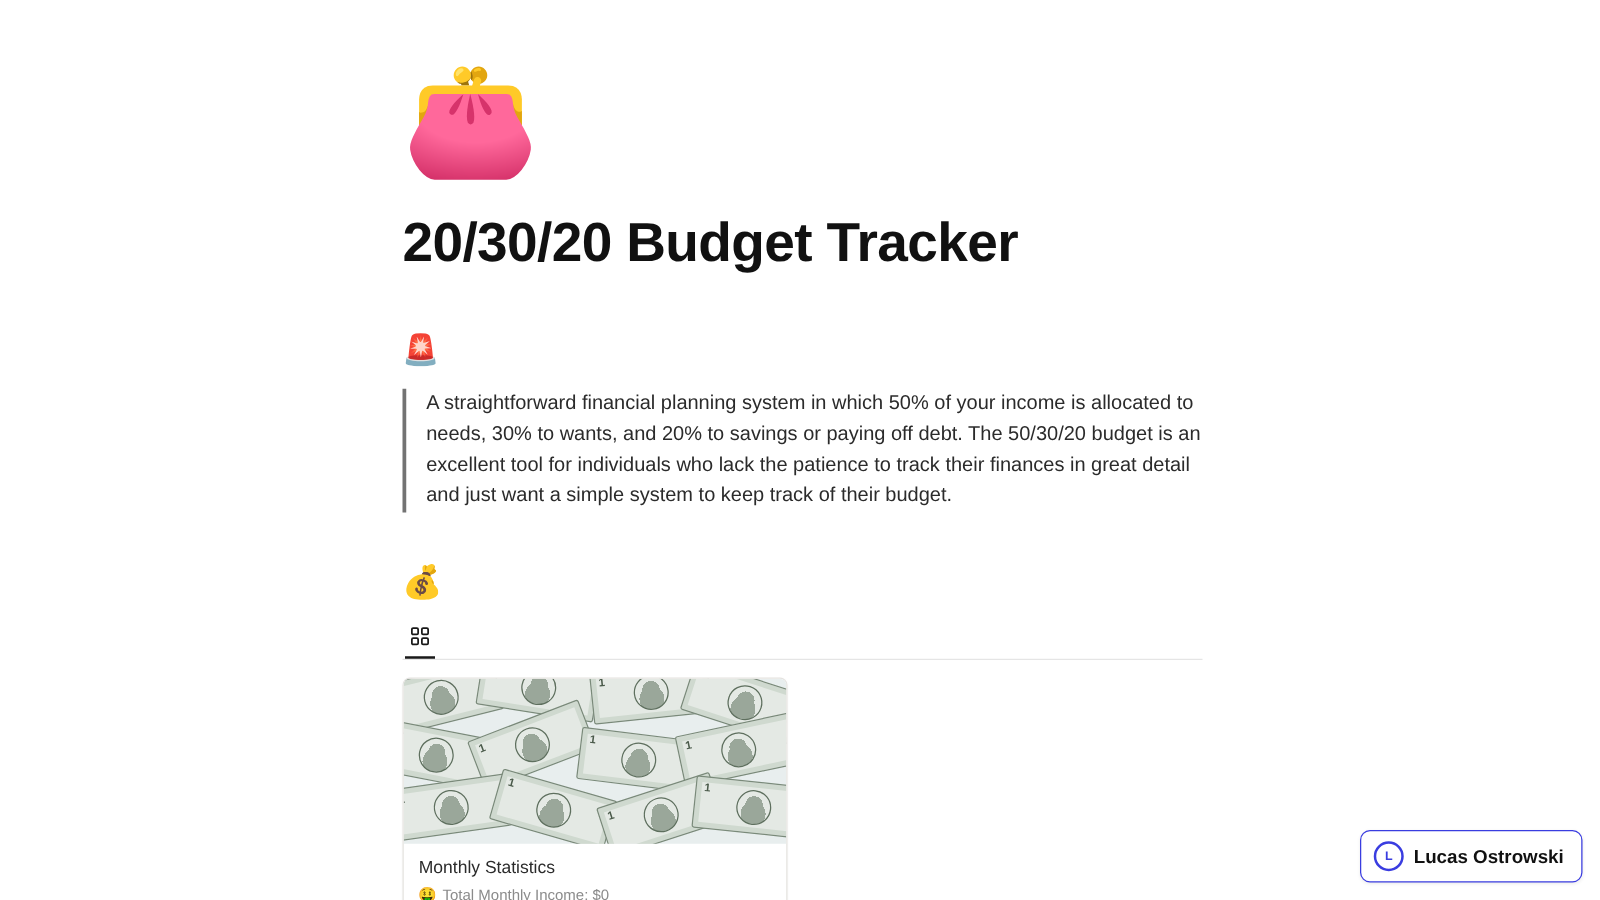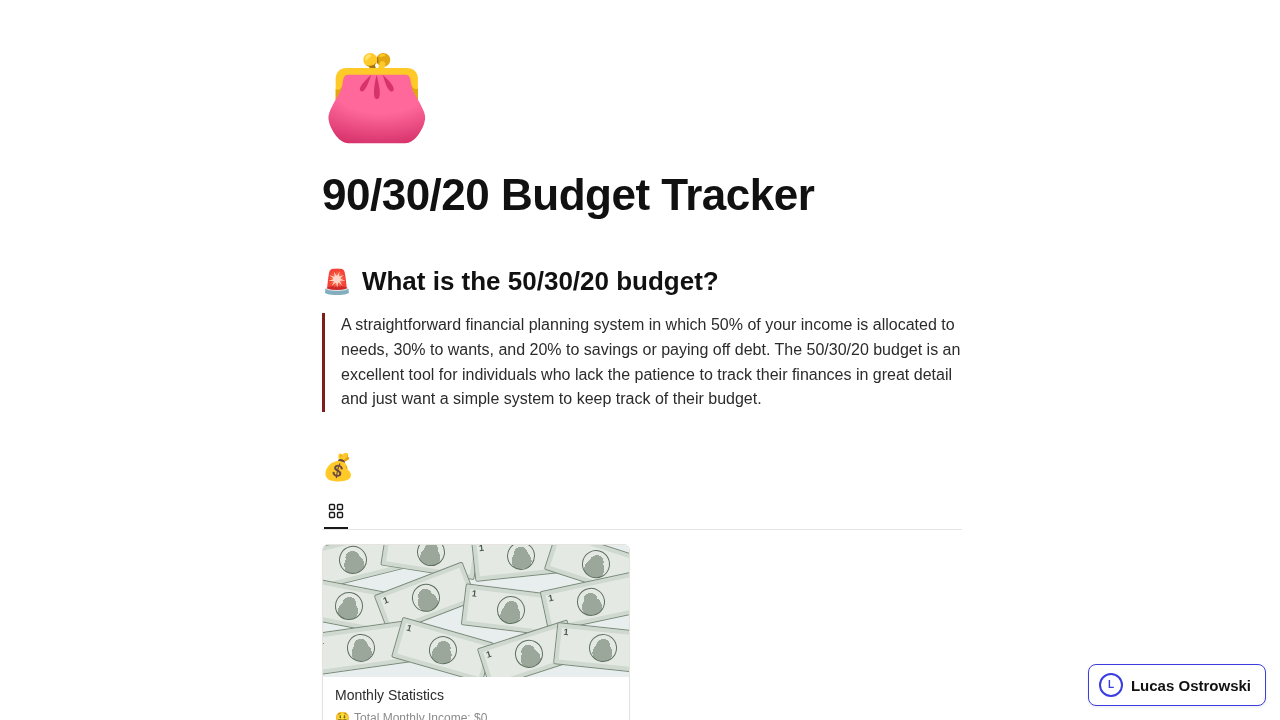--- a/index.html
+++ b/index.html
@@ -35,21 +35,21 @@
     gap: 10px;
     font-size: 26px;
     font-weight: 700;
     margin-bottom: 16px;
     color: #111;
   }
   .section-heading .emoji {
     font-size: 24px;
   }
   .quote-block {
-    border-left: 3px solid #7f1d1d;
+    border-left: 3px solid #737373;
     padding: 0 0 0 16px;
     font-size: 16px;
     line-height: 1.55;
     color: #2b2b2b;
     margin-bottom: 40px;
   }
   .summary-heading {
     display: flex;
     align-items: center;
     gap: 10px;
@@ -165,25 +165,24 @@
     color: #4a5a4a;
   }
 </style>
 </head>
 <body>
 
 <div class="page">
 
   <div class="page-icon">👛</div>
 
-  <h1 class="page-title">90/30/20 Budget Tracker</h1>
+  <h1 class="page-title">20/30/20 Budget Tracker</h1>
 
   <div class="section-heading">
     <span class="emoji">🚨</span>
-    <span>What is the 50/30/20 budget?</span>
   </div>
 
   <div class="quote-block">A straightforward financial planning system in which 50% of your income is allocated to needs, 30% to wants, and 20% to savings or paying off debt. The 50/30/20 budget is an excellent tool for individuals who lack the patience to track their finances in great detail and just want a simple system to keep track of their budget.</div>
 
   <div class="summary-heading">
     <span class="emoji">💰</span>
   </div>
 
   <div class="view-tabs">
     <div class="view-tab">

